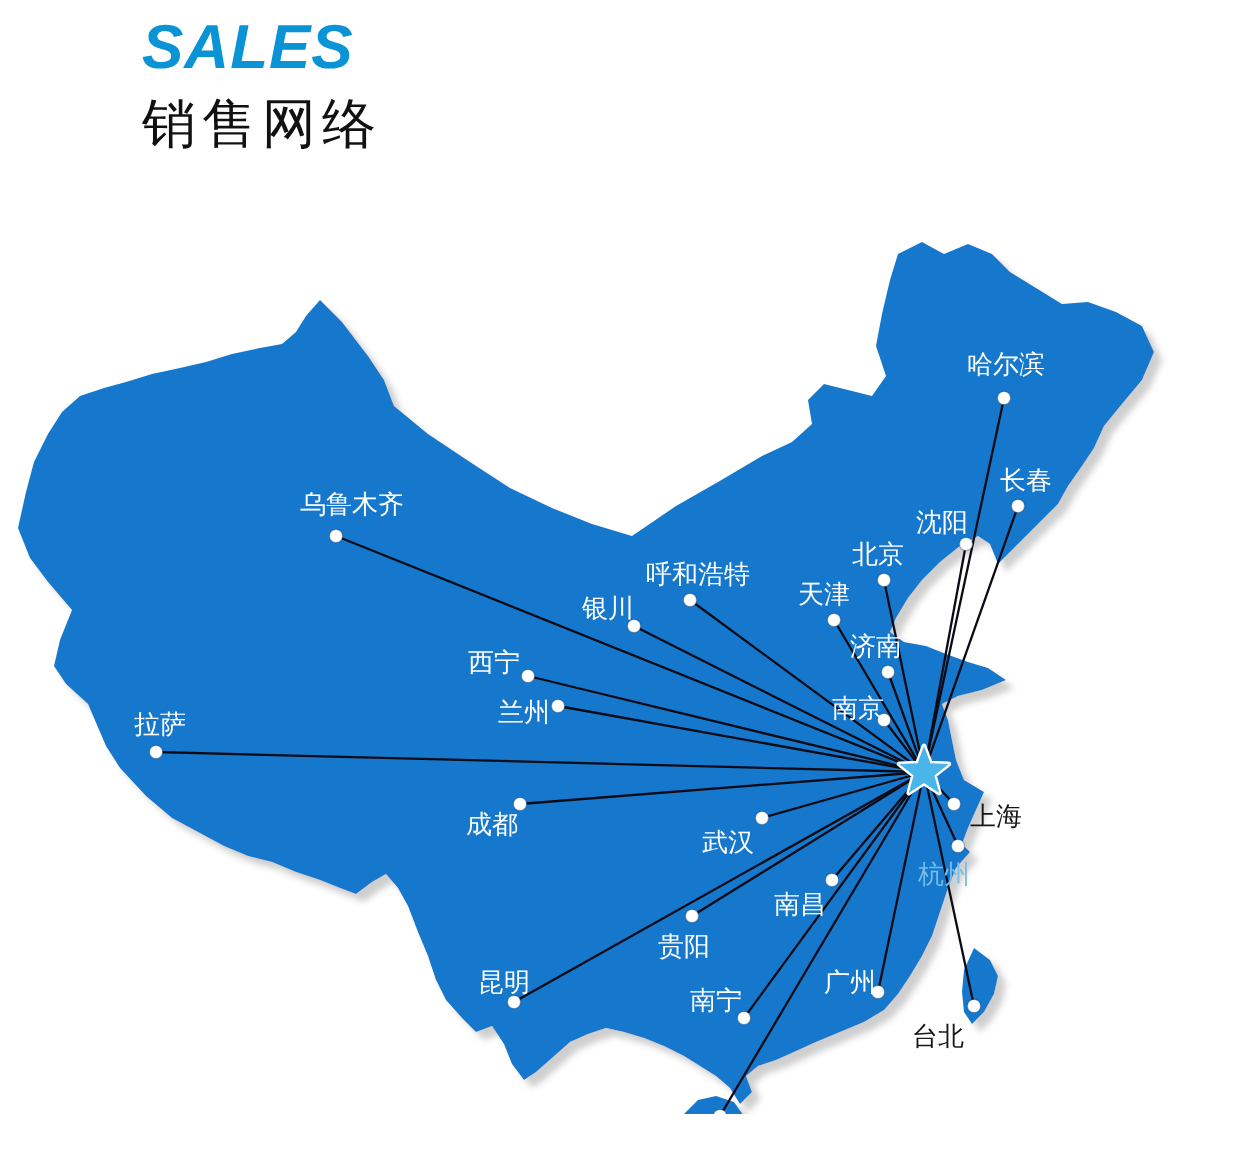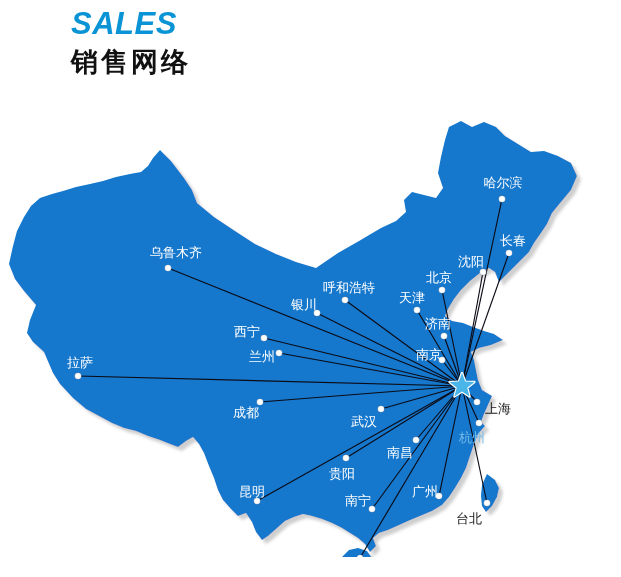--- a/index.html
+++ b/index.html
@@ -18,21 +18,21 @@
     font-family:"Liberation Sans", sans-serif;
     font-style:italic;
     font-weight:900;
     font-size:31px;
     line-height:36px;
     letter-spacing:0.5px;
     margin:0;
   }
   .title-cn{
     font-family:"Liberation Sans", sans-serif;
-    font-weight:700;
+    font-weight:400;
     font-size:27px;
     letter-spacing:3px;
     color:#111111;
     margin:2px 0 0 0;
   }
   svg{position:absolute;left:0;top:0;}
   .city-label{
     font-family:"Liberation Sans", sans-serif;
     font-size:13px;
   }

